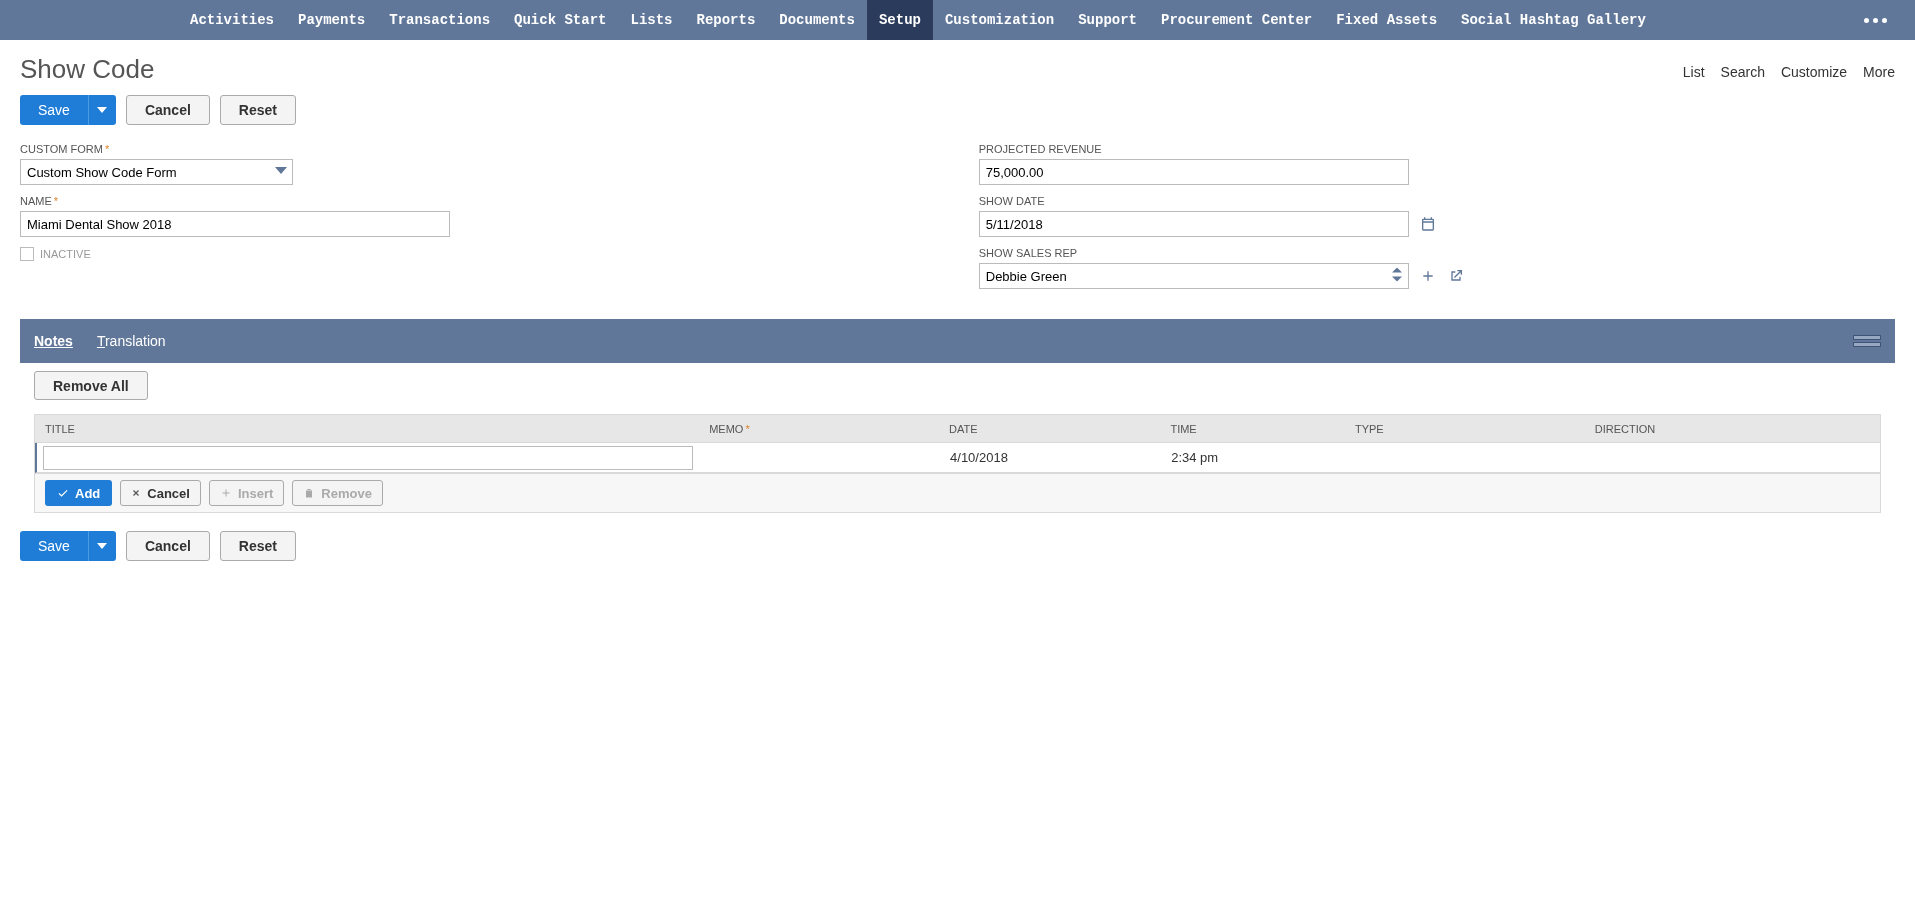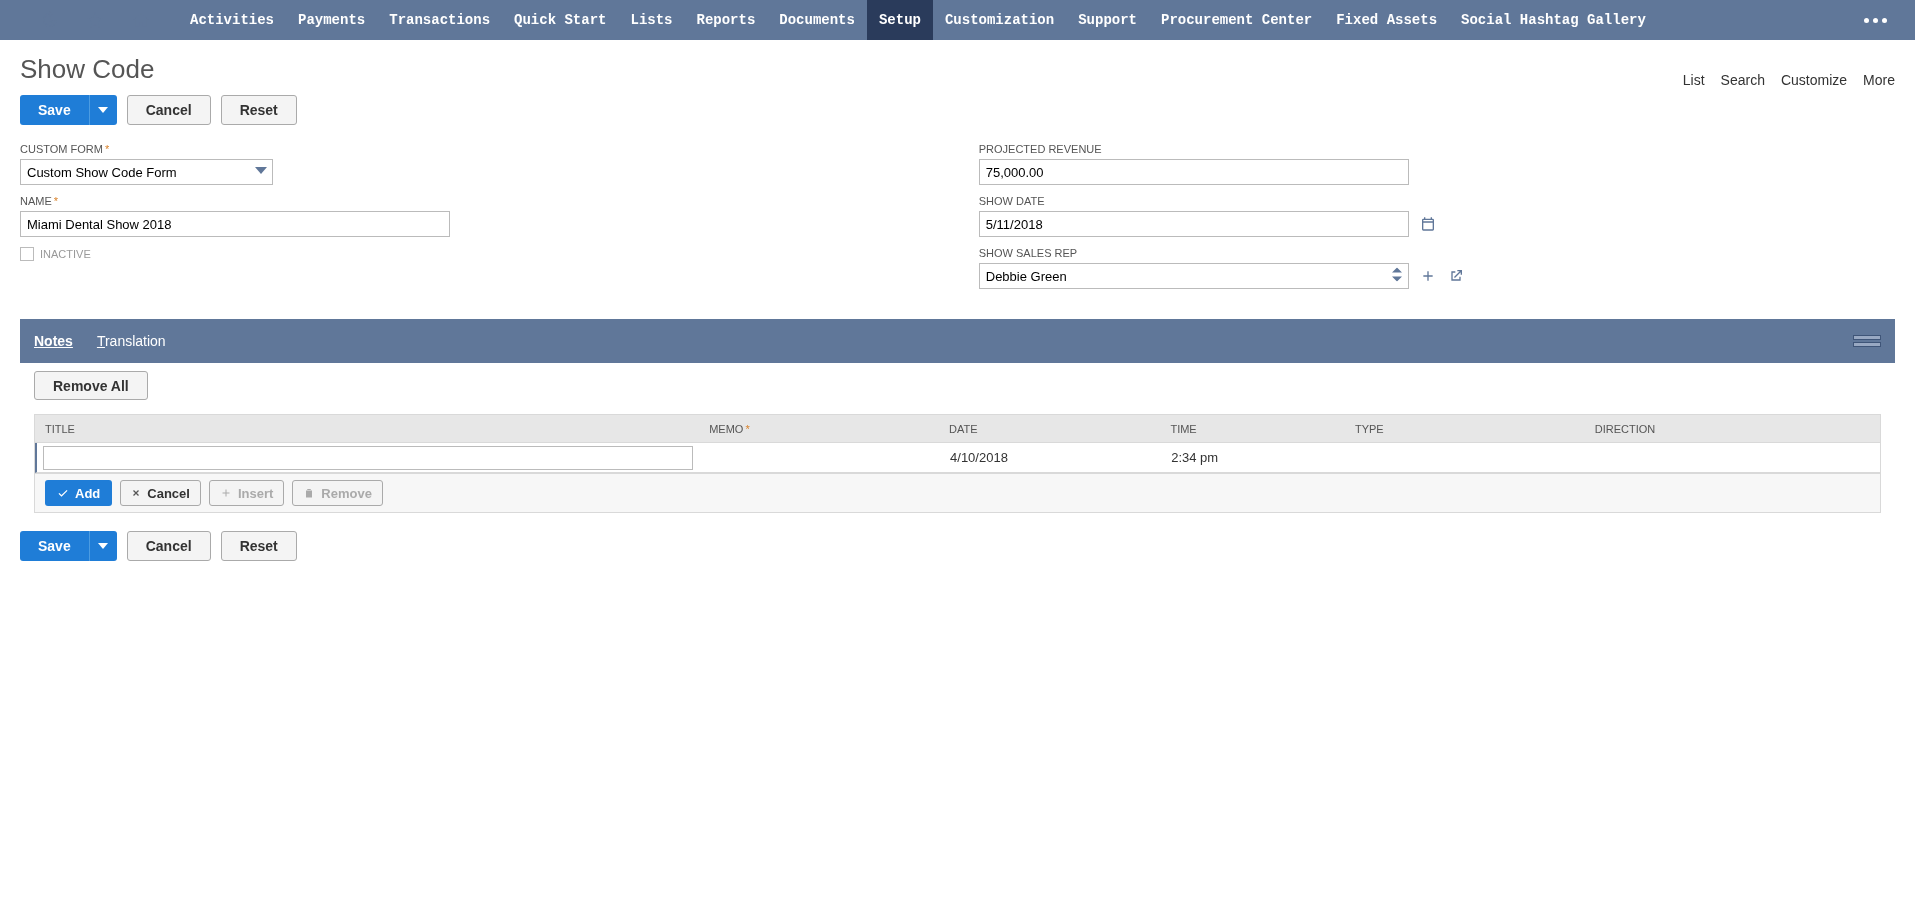--- a/index.html
+++ b/index.html
@@ -45,21 +45,21 @@
     cursor:pointer;
   }
   .dots { display:flex; gap:4px; }
   .dots span { width:5px; height:5px; border-radius:50%; background:#fff; display:block; }
 
   .page {
     padding: 10px 20px 20px 20px;
   }
   .page-header {
     display: flex;
-    align-items: center;
+    align-items: flex-start;
     justify-content: space-between;
   }
   .page-title {
     font-size: 26px;
     color: #555;
     margin: 4px 0 10px 0;
     font-weight: normal;
   }
   .page-links {
     display:flex; gap:16px; margin-top: 14px;
@@ -67,21 +67,21 @@
   }
   .page-links span { cursor: pointer; }
 
   .action-row {
     display:flex; gap:10px; margin-bottom: 18px;
   }
   .btn-primary-split {
     display:flex; height:30px;
   }
   .btn-primary {
-    background: #1f7dd7; color:#fff; border:none; font-weight:bold;
+    background: #1f7dd7; color:#fff; border:none; font-weight:normal;
     padding: 0 18px; font-size:14px; cursor:pointer;
     border-radius: 3px 0 0 3px;
     height:30px;
   }
   .btn-primary-caret {
     background:#1f7dd7; border:none; border-left:1px solid #4b9ce2;
     width:28px; border-radius: 0 3px 3px 0; cursor:pointer;
     display:flex; align-items:center; justify-content:center;
   }
   .btn-primary-caret svg { fill:#fff; }
@@ -106,21 +106,21 @@
     display:flex; gap:40px; margin-bottom:20px;
   }
   .form-col { flex: 0 0 49%; }
   .form-field { margin-bottom: 10px; }
   .form-label {
     font-size:11px; text-transform:uppercase; color:#555;
     margin-bottom:4px; display:block;
   }
   .req { color: #d9822b; margin-left:2px; }
   .select-wrap {
-    position:relative; width: 253px;
+    position:relative; width: 273px;
   }
   .select-wrap.wide { width: 430px; }
   .select-wrap input, .text-input, .form-input {
     width:100%; height:26px; border:1px solid #bbb;
     padding: 2px 24px 2px 6px; font-size:13px; background:#fff;
   }
   .select-wrap .caret {
     position:absolute; right:6px; top:50%; transform:translateY(-50%);
     pointer-events:none;
   }

